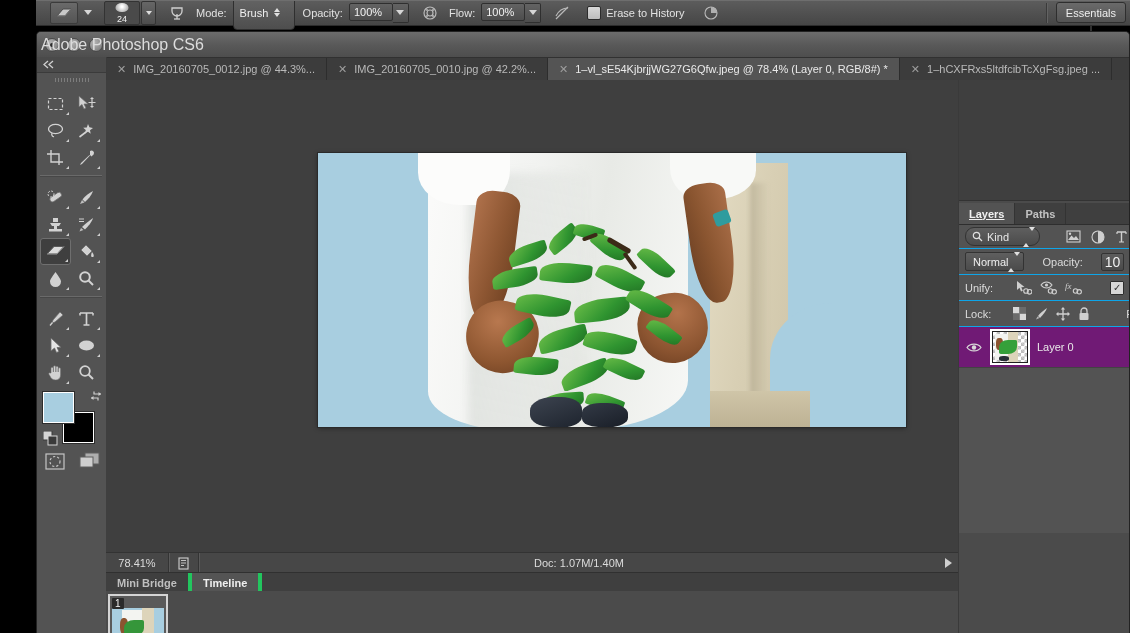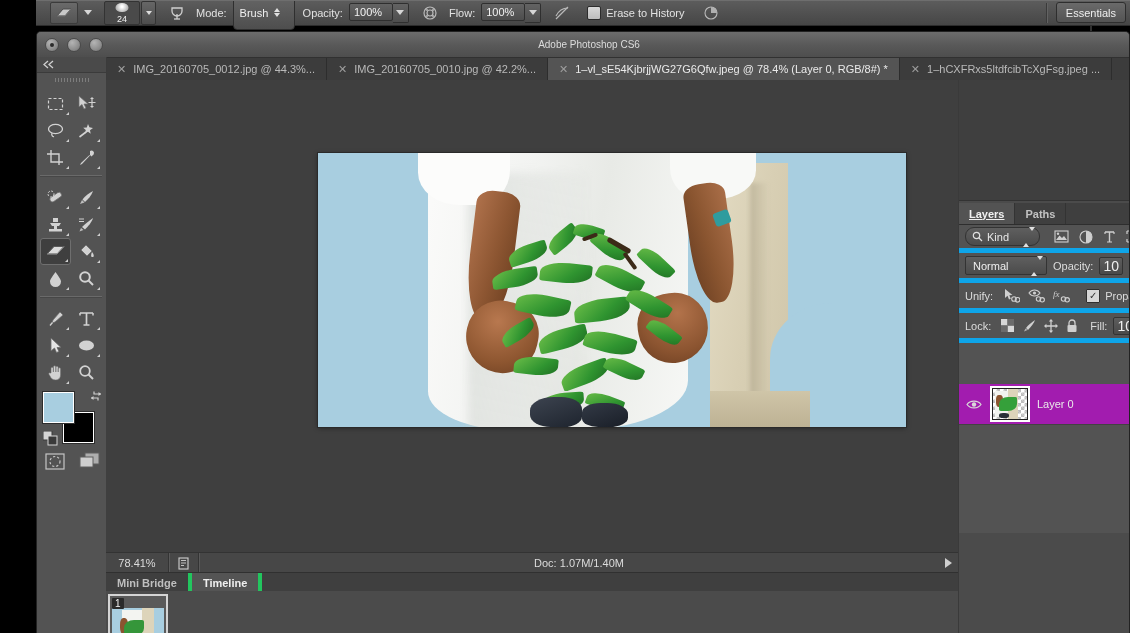--- a/index.html
+++ b/index.html
@@ -125,22 +125,22 @@
     height:25px;background:linear-gradient(#6c6c6c,#585858 55%,#4e4e4e);
     border-bottom:1px solid #313131;
     display:flex;align-items:center;position:relative;
   }
   .traffic { display:flex;align-items:center;gap:8px;margin-left:8px; }
   .tl { width:12px;height:12px;border-radius:50%;
         background:radial-gradient(circle at 35% 30%, #b4b4b4, #8e8e8e 60%, #707070);
         border:1px solid #4a4a4a; position:relative;}
   .tl.close::after{content:"";position:absolute;left:4px;top:4px;width:4px;height:4px;border-radius:50%;background:#2b2b2b;}
   .wintitle {
-    position:absolute;left:12px;right:0;text-align:center;
-    font-size:10px;color:#dcdcdc; font-weight:normal;
+    position:absolute;left:4px;right:0;
+    font-size:16px;color:#dcdcdc; font-weight:normal;
   }
 
   
   .tabsrow {
     height:23px;background:#3c3c3c;border-bottom:1px solid #2a2a2a;
     display:flex;align-items:flex-end;padding-left:69px;box-sizing:border-box;
   }
   .doctab {
     height:22px;display:flex;align-items:center;gap:7px;padding:0 11px;
     background:#3c3c3c;color:#b9b9b9;font-size:11px;white-space:nowrap;
@@ -352,22 +352,22 @@
   }
   .lp-tabs {
     height:21px;background:#3f3f3f;display:flex;align-items:stretch;border-bottom:1px solid #2e2e2e;
   }
   .lp-tab {
     display:flex;align-items:center;padding:0 10px;font-size:11px;color:#c2c2c2;font-weight:bold;
     border-right:1px solid #333;
   }
   .lp-tab.active{background:#535353;color:#f0f0f0;text-decoration:underline;}
   .lp-row {
-    height:23px;display:flex;align-items:center;padding:0 6px;gap:6px;
-    border-bottom:5px solid #0ea5e9;
+    height:23px;display:flex;align-items:center;padding:0 6px;gap:18px;
+    border-bottom:1px solid #0ea5e9;
   }
   .filter-box {
     height:17px;background:linear-gradient(#5f5f5f,#4b4b4b);border:1px solid #333;
     border-radius:9px;display:flex;align-items:center;padding:0 4px 0 6px;gap:4px;
     color:#e6e6e6;font-size:11px;
   }
   .filter-icons { display:flex;align-items:center;gap:10px;margin-left:8px; }
   .blend-select {
     height:17px;width:122px;background:linear-gradient(#5f5f5f,#4b4b4b);
     border:1px solid #333;border-radius:2px;color:#efefef;font-size:11px;
@@ -379,21 +379,21 @@
     border-radius:2px;color:#f0f0f0;font-size:14px;display:flex;align-items:center;padding:0 3px;
   }
   .unify-icons{display:flex;align-items:center;gap:8px;margin-left:4px;}
   .lock-icons{display:flex;align-items:center;gap:8px;margin-left:4px;}
   .chk-small{width:12px;height:12px;background:#d6d6d6;border:1px solid #2e2e2e;border-radius:1px;
              display:flex;align-items:center;justify-content:center;color:#333;font-size:10px;line-height:1;}
   .layer-item {
     height:40px;display:flex;align-items:center;gap:9px;padding:0 6px;
     border-bottom:1px solid #434343;
   }
-  .layer-item.selected { background:#a21caf;margin-top:41px; }
+  .layer-item.selected { background:#701a75; }
   .eye {
     width:18px;height:18px;display:flex;align-items:center;justify-content:center;
   }
   .layer-thumb {
     width:34px;height:30px;background:#5a5a5a;border:1px solid #1f1f1f;position:relative;overflow:hidden;
   }
   .layer-item.selected .layer-thumb { box-shadow:0 0 0 2px #fff; }
   .checker {
     position:absolute;inset:0;
     background-image:

